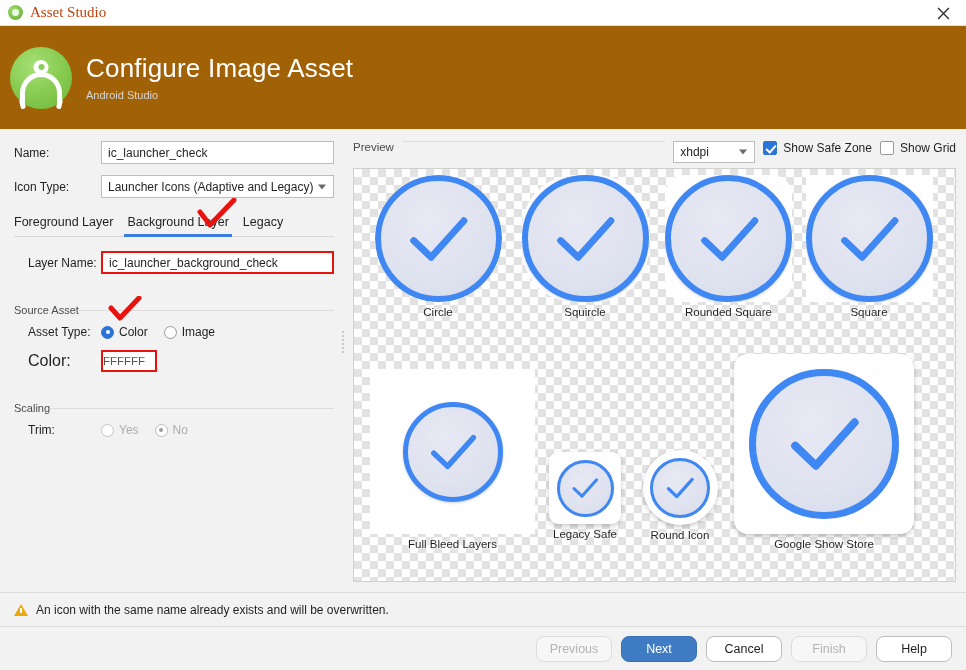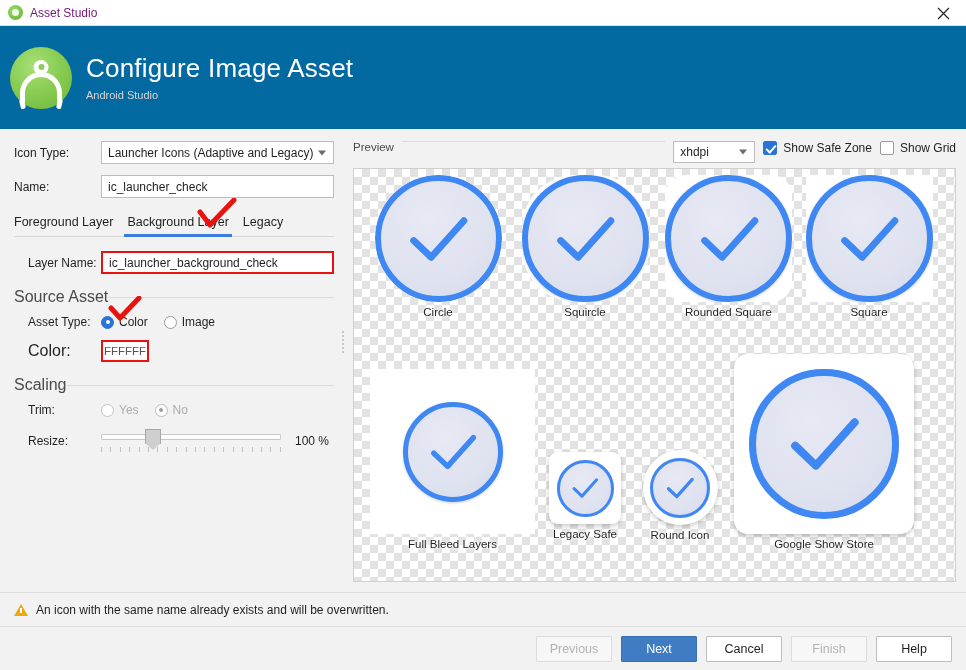--- a/index.html
+++ b/index.html
@@ -20,31 +20,31 @@
     display:flex; align-items:center;
     padding:0 0 0 8px;
     border-bottom:1px solid #e2e2e2;
     position:relative;
   }
   .tb-icon{ width:15px;height:15px;border-radius:50%;
     background:radial-gradient(circle at 38% 32%, #9ed96a 0%, #7cc24a 55%, #64ab36 100%);
     position:relative; flex:0 0 auto; margin-right:7px;}
   .tb-icon:after{content:"";position:absolute;left:4px;top:4px;width:7px;height:7px;
     border-radius:50%;background:#fff;opacity:.85;}
-  .tb-title{ font-size:12px; color:#701a75; }
+  .tb-title{ font-size:15px; color:#c2410c;font-family:Liberation Serif, serif; }
   .tb-close{
     position:absolute; right:0; top:0; width:46px; height:26px;
     display:flex; align-items:center; justify-content:center;
     font-size:15px; color:#2a2a2a; cursor:default;
   }
   .tb-close svg{ width:13px; height:13px; }
 
   
   .banner{
-    height:103px; background:#0369a1;
+    height:103px; background:#a16207;
     display:flex; align-items:center; padding-left:10px; gap:14px;
   }
   .banner-logo{
     width:62px;height:62px;border-radius:50%;
     background:radial-gradient(circle at 38% 30%, #a6e074 0%, #87cb51 50%, #6fb53b 100%);
     position:relative; flex:0 0 auto;
   }
   .banner-logo .head{
     position:absolute; left:50%; top:13px; transform:translateX(-50%);
     width:15px;height:15px;border-radius:50%;background:#fff;
@@ -124,22 +124,22 @@
     white-space:nowrap;
   }
   .tab:first-child{ padding-left:0; }
   .tab.active:after{
     content:""; position:absolute; left:4px; right:4px; bottom:-1px; height:3px;
     background:#3b7ddd;
   }
 
   
   .group{
-    display:flex; align-items:center; gap:0; margin:14px 0 9px 0;
-    font-size:16px; color:#4a4a4a;
+    display:flex; align-items:center; gap:0; margin:30px 0 9px 0;
+    font-size:11px; color:#4a4a4a;
   }
   .group .line{ flex:1; height:1px; background:#dcdcdc; }
 
   
   .radio-row{ display:flex; align-items:center; margin-bottom:11px; }
   .radio-row .lbl{ width:87px; flex:0 0 auto; font-size:12px; padding-left:14px; }
   .radio{ display:flex; align-items:center; gap:5px; margin-right:16px; font-size:12px; }
   .rdot{
     width:13px;height:13px;border-radius:50%;border:1px solid #9a9a9a;background:#fff;
     position:relative; flex:0 0 auto;
@@ -151,22 +151,22 @@
   .rdot.dim{ border-color:#c4c4c4; }
   .rdot.dim.seldim{ border-color:#bcbcbc; background:#fff; }
   .rdot.dim.seldim:after{
     content:"";position:absolute;left:3.5px;top:3.5px;width:4px;height:4px;border-radius:50%;background:#9d9d9d;
   }
   .radio.disabled{ color:#adadad; }
 
   .color-row{ display:flex; align-items:center; margin-bottom:4px; }
   .color-row .lbl{ width:87px; flex:0 0 auto; padding-left:14px; font-size:16px;}
   .color-swatch{
-    width:48px;height:22px;background:#fff;border:2px solid #e8120f;
-    display:flex;align-items:center;justify-content:center;font-size:11.5px;color:#555;
+    width:56px;height:22px;background:#fff;border:2px solid #e8120f;
+    display:flex;align-items:center;font-size:11.5px;color:#555;
   }
 
   
   .slider-row{ display:flex; align-items:center; margin-top:4px;}
   .slider-row .lbl{ width:87px; flex:0 0 auto; padding-left:14px; font-size:12px;}
   .slider-wrap{ position:relative; width:180px; height:26px; }
   .track{
     position:absolute; left:0; right:0; top:6px; height:6px;
     background:#fdfdfd; border:1px solid #c9c9c9; border-radius:1px;
   }
@@ -267,21 +267,21 @@
   .warnbar .msg{ font-size:12px; color:#1f1f1f; }
 
   .btnbar{
     position:absolute; left:0; right:0; bottom:0; height:44px;
     background:#f2f2f2; border-top:1px solid #dcdcdc;
     display:flex; align-items:center; justify-content:flex-end; gap:9px;
     padding-right:14px;
   }
   .btn{
     min-width:76px; height:26px; border:1px solid #bdbdbd; background:#fff;
-    border-radius:1px; font-size:12.5px; color:#1f1f1f;
+    border-radius:8px; font-size:12.5px; color:#1f1f1f;
     display:flex;align-items:center;justify-content:center;
   }
   .btn.primary{ background:#3f7cc4; border-color:#3872b5; color:#ffffff; }
   .btn.disabled{ color:#b3b3b3; border-color:#dcdcdc; background:#f7f7f7; }
 
   
   .ann{ position:absolute; pointer-events:none; }
   .ann svg{ display:block; }
 </style>
 </head>
@@ -306,31 +306,31 @@
     <h1>Configure Image Asset</h1>
     <div class="sub">Android Studio</div>
   </div>
 </div>
 
 <div class="content">
 
   <div class="left-pane">
 
     <div class="row">
+      <div class="lbl">Name:</div>
+      <div class="textfield">
+        <span>ic_launcher_check</span>
+      </div>
+    </div>
+
+    <div class="row">
       <div class="lbl">Icon Type:</div>
       <div class="select">
         <span>Launcher Icons (Adaptive and Legacy)</span>
         <span class="caret"></span>
-      </div>
-    </div>
-
-    <div class="row">
-      <div class="lbl">Name:</div>
-      <div class="textfield">
-        <span>ic_launcher_check</span>
       </div>
     </div>
 
     <div class="tabs">
       <div class="tab">Foreground Layer</div>
       <div class="tab active">Background Layer</div>
       <div class="tab">Legacy</div>
     </div>
 
     <div class="row" style="margin-top:14px;">
@@ -374,50 +374,20 @@
       <div class="radio disabled">
         <span class="rdot dim"></span>
         <span>Yes</span>
       </div>
       <div class="radio disabled">
         <span class="rdot dim seldim"></span>
         <span>No</span>
       </div>
     </div>
 
-    <div class="slider-row">
-      <div class="lbl">Resize:</div>
-      <div class="slider-wrap">
-        <div class="track"></div>
-        <div class="thumb"></div>
-        <div class="ticks">
-          <i></i>
-            <i></i>
-            <i></i>
-            <i></i>
-            <i></i>
-            <i></i>
-            <i></i>
-            <i></i>
-            <i></i>
-            <i></i>
-          <i></i>
-            <i></i>
-            <i></i>
-            <i></i>
-            <i></i>
-            <i></i>
-            <i></i>
-            <i></i>
-            <i></i>
-            <i></i>
-        </div>
-      </div>
-      <div class="pct">100 %</div>
-    </div>
   </div>
 
   <div class="grip">
     <i></i>
       <i></i>
       <i></i>
       <i></i>
       <i></i>
       <i></i>
   </div>

